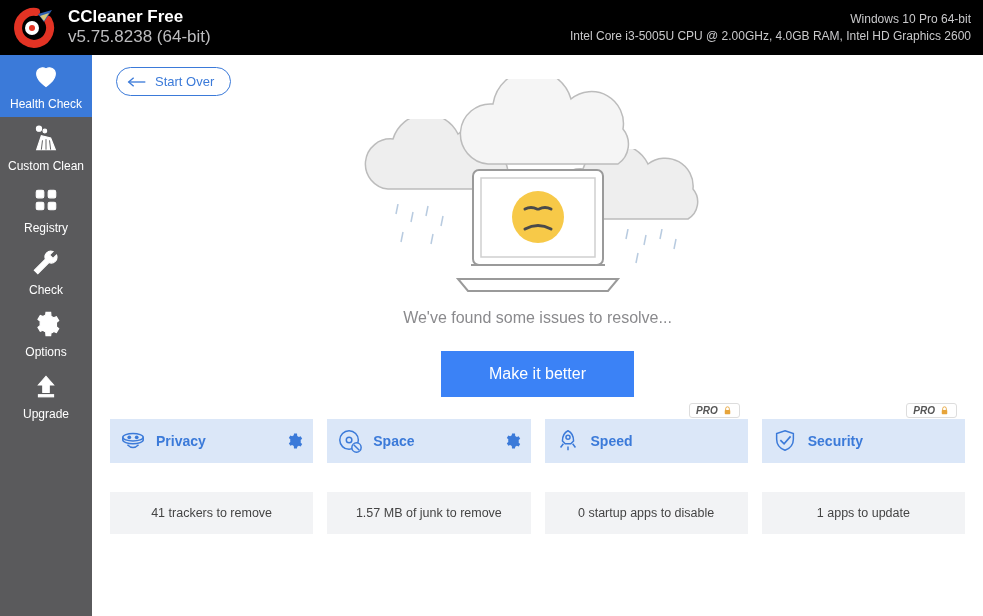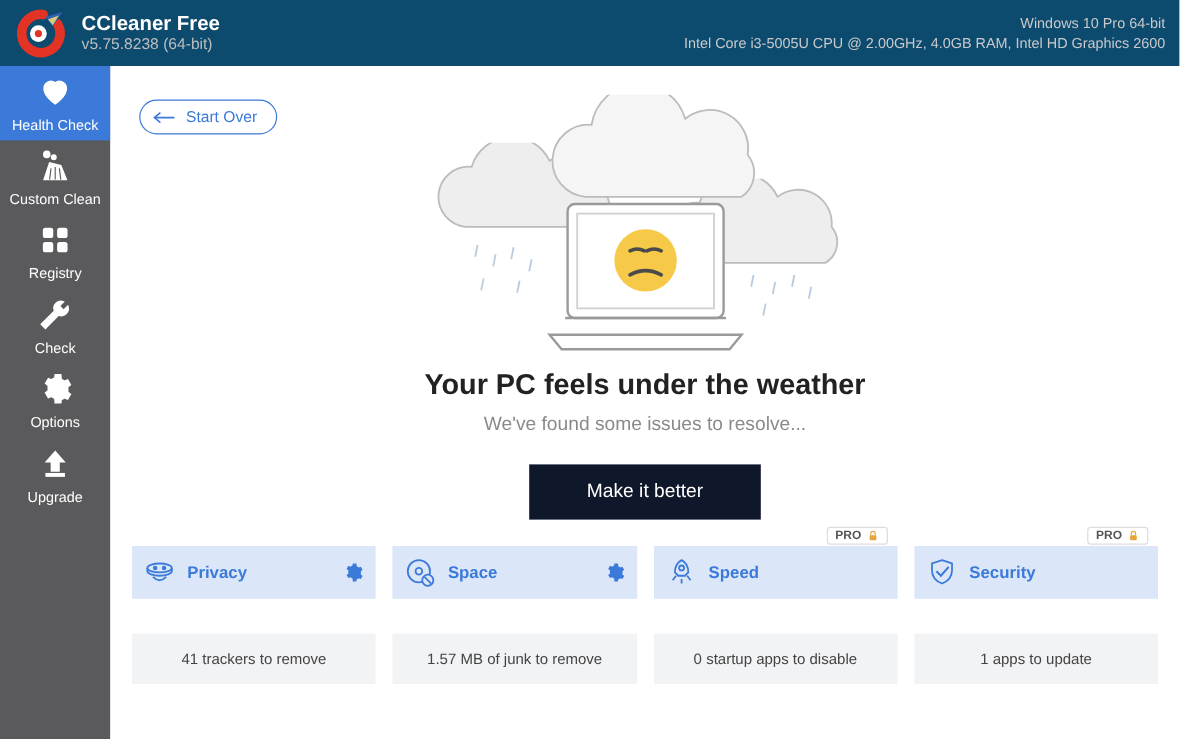--- a/index.html
+++ b/index.html
@@ -5,34 +5,34 @@
   * { box-sizing: border-box; margin: 0; padding: 0; }
   body {
     font-family: "Segoe UI", Arial, sans-serif;
     background: #fff;
     width: 983px;
     height: 616px;
     overflow: hidden;
   }
   .header {
     height: 55px;
-    background: #0c4a6e;
+    background: #000000;
     display: flex;
     align-items: center;
     padding: 13px 12px;
   }
   .logo {
     width: 44px; height: 44px;
     margin-right: 12px;
     position: relative;
   }
   .logo svg { width: 44px; height: 44px; }
   .title-block { display:flex; flex-direction:column; }
   .app-title { color:#fff; font-size:17px; font-weight:600; line-height:1.1;}
-  .app-version { color:#bdbdbf; font-size:13px; }
+  .app-version { color:#bdbdbf; font-size:17px; }
   .sysinfo {
     margin-left:auto; text-align:right;
     color:#c9c9cb; font-size:12px; line-height:1.35;
   }
 
   .content { display:flex; height:561px; }
 
   .sidebar {
     width:92px;
     background:#5a5a5c;
@@ -48,21 +48,21 @@
   .nav-item.active { background:#3b7ad9; }
   .nav-icon { width:30px; height:30px; display:flex; align-items:center; justify-content:center; }
   .nav-icon svg { stroke:#fff; fill:#fff; }
 
   .main {
     flex:1; background:#fff; position:relative;
     display:flex; flex-direction:column;
   }
 
   .start-over {
-    position:absolute; top:28px; left:24px;
+    position:absolute; top:12px; left:24px;
     border:1px solid #3b7ad9; color:#3b7ad9;
     background:#fff; border-radius:18px;
     padding:6px 16px 6px 10px; font-size:13px;
     display:flex; align-items:center; gap:8px;
     cursor:pointer;
   }
   .start-over svg { width:20px; height:12px; }
 
   .illus {
     margin:24px auto 0; width:360px; height:220px; position:relative;
@@ -70,21 +70,21 @@
   .cloud { position:absolute; }
   .laptop { position:absolute; left:95px; top:86px; }
   .rain { position:absolute; }
   .rain line { stroke:#b8cbe0; stroke-width:1.5; }
 
   .headline { text-align:center; font-size:24px; font-weight:700; color:#222; margin-top:8px;}
   .subline  { text-align:center; font-size:16px; color:#8a8a8d; margin-top:10px;}
 
   .cta {
     display:block; margin:24px auto 0;
-    background:#0f172a; color:#fff; border:none;
+    background:#3b82f6; color:#fff; border:none;
     font-size:16px; padding:14px 48px; cursor:pointer;
   }
 
   .cards {
     display:flex; gap:14px; padding:22px 18px 0 18px;
   }
   .card {
     flex:1; position:relative;
     display:flex; flex-direction:column;
   }
@@ -95,21 +95,21 @@
     padding:16px 10px;
     position:relative;
   }
   .card-icon { width:26px; height:26px; display:flex; align-items:center; justify-content:center;}
   .card-title { color:#3b7ad9; font-size:14px; font-weight:700; flex:1;}
   .card-gear { width:18px; height:18px; cursor:pointer; }
   .pro-badge {
     position:absolute; top:-16px; right:8px;
     background:#fff; border:1px solid #ddd; border-radius:3px;
     font-size:10px; font-weight:700; color:#555;
-    padding:1px 6px; display:flex; align-items:center; gap:4px;
+    padding:1px 6px; display:flex; align-items:center; gap:4px;font-style:italic;
   }
   .pro-badge svg { width:11px; height:11px; }
   .card-body {
     background:#f2f3f5; height:42px;
     display:flex; align-items:center; justify-content:center;
     color:#444; font-size:12.5px;margin-top:29px;
   }
 </style>
 </head>
 <body>
@@ -234,21 +234,20 @@
         <rect x="28" y="13" width="114" height="79" fill="#fff" stroke="#cfcfcf" stroke-width="1.5"></rect>
         <path d="M5 114 h160 l-10 12 H15 z" fill="#fff" stroke="#9a9a9a" stroke-width="2"></path>
         <line x1="18" y1="100" x2="152" y2="100" stroke="#9a9a9a" stroke-width="2"></line>
         <circle cx="85" cy="52" r="26" fill="#f7c948"></circle>
         <path d="M72 44 q6 -3 12 0" fill="none" stroke="#4a4a4a" stroke-width="3" stroke-linecap="round"></path>
         <path d="M86 44 q6 -3 12 0" fill="none" stroke="#4a4a4a" stroke-width="3" stroke-linecap="round"></path>
         <path d="M72 64 q13 -7 26 0" fill="none" stroke="#4a4a4a" stroke-width="3" stroke-linecap="round"></path>
       </svg>
     </div>
 
-    <h1 class="headline">Your PC feels under the weather</h1>
     <p class="subline">We've found some issues to resolve...</p>
     <button class="cta">Make it better</button>
 
     <div class="cards">
 
       <div class="card">
         <div class="card-head">
           <span class="card-icon">
             <svg viewBox="0 0 28 28" width="26" height="26">
                 <ellipse cx="14" cy="10" rx="11" ry="4" fill="none" stroke="#3b7ad9" stroke-width="1.6"></ellipse>

